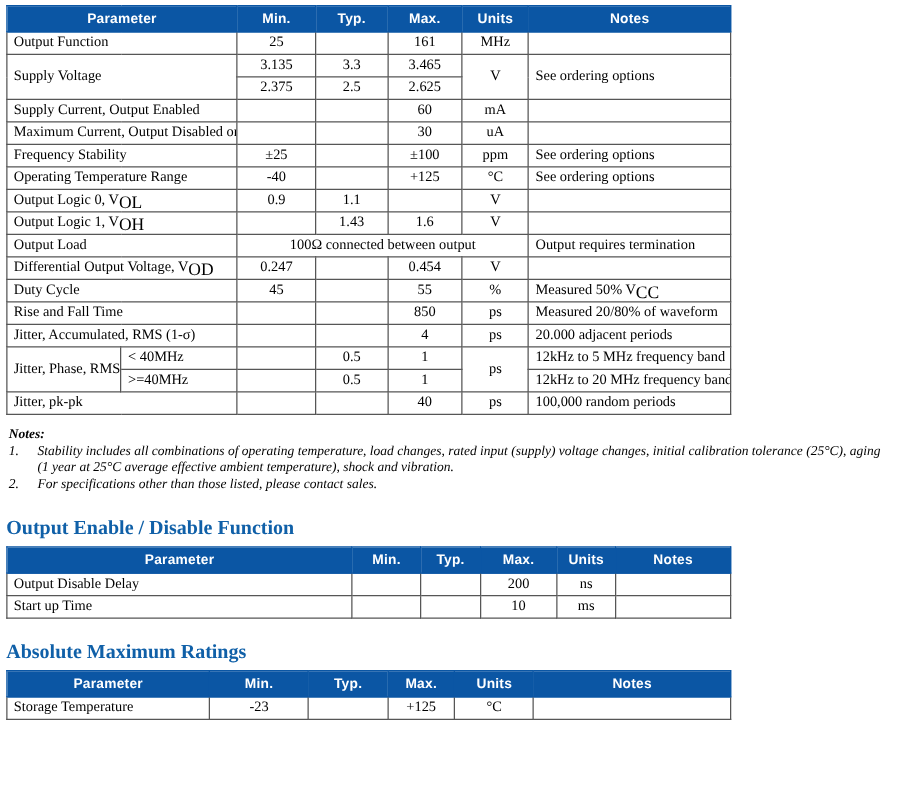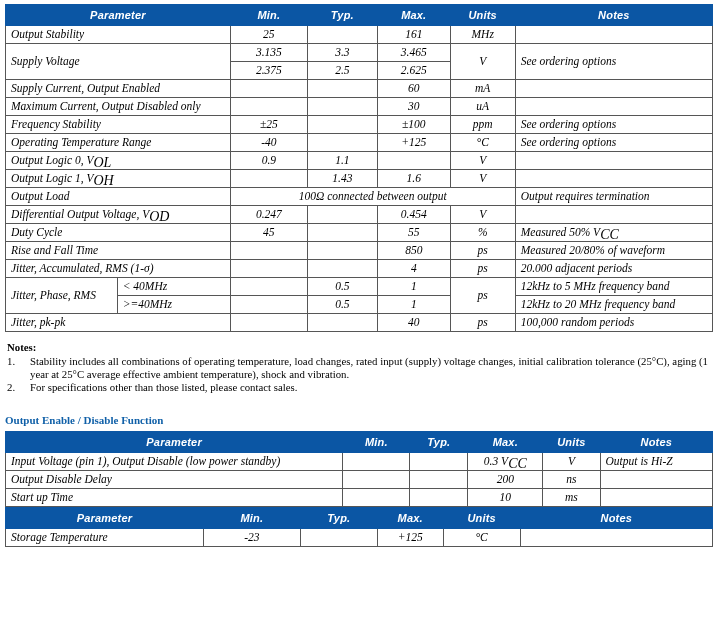--- a/index.html
+++ b/index.html
@@ -3,48 +3,48 @@
 <meta charset="utf-8">
 <style>
   html, body { margin: 0; padding: 0; background: #ffffff; }
   body {
     width: 718px; height: 628px; overflow: hidden;
     font-family: "Liberation Serif", serif; color: #000;
   }
   .page { padding: 4px 5px 0 5px; }
 
   table.spec {
-    border-collapse: collapse; width: 708px; table-layout: fixed; font-style: italic;
+    border-collapse: collapse; width: 580px; table-layout: fixed;
   }
   table.spec th {
     background: #0b56a4; color: #ffffff;
     font-family: "Liberation Sans", sans-serif;
     font-weight: bold; font-size: 11px; letter-spacing: 0.2px;
     height: 20px; text-align: center; padding: 0 2px;
     border: 1px solid #0b56a4;
   }
   table.spec td {
     border: 1px solid #565656;
     font-size: 11.5px; height: 17px; line-height: 13px;
     padding: 0 2px; overflow: hidden; white-space: nowrap;
     vertical-align: middle;
   }
   table.spec td.al { text-align: left; padding-left: 5px; }
   table.spec td.ac { text-align: center; }
   sub { font-size: 14px; line-height: 0; }
 
-  .notes-block { margin: 9px 0 0 2px; font-size: 10.8px; line-height: 13px; }
+  .notes-block { margin: 9px 0 0 2px; font-size: 10.8px; line-height: 13px; font-style: italic; }
   .notes-title { font-weight: bold; margin-bottom: 1px; }
   .note-item { display: flex; }
   .note-num { width: 23px; flex: none; }
   .note-text { flex: 1; }
 
   h2.sect {
     font-family: "Liberation Serif", serif;
-    color: #1060a8; font-size: 11px; font-weight: bold;
+    color: #1060a8; font-size: 16px; font-weight: bold;
     margin: 20px 0 5px 0;
   }
   h2.sect.amr { margin-top: 18px; }
 </style>
 </head>
 <body>
 
 <div class="page">
 
   <div>
@@ -63,21 +63,21 @@
             <th colspan="2">Parameter</th>
             <th>Min.</th>
             <th>Typ.</th>
             <th>Max.</th>
             <th>Units</th>
             <th>Notes</th>
           </tr>
         </thead>
         <tbody>
           <tr>
-            <td colspan="2" class="al">Output Stability</td>
+            <td colspan="2" class="al">Output Function</td>
             <td class="ac">25</td>
             <td class="ac"></td>
             <td class="ac">161</td>
             <td class="ac">MHz</td>
             <td class="al"></td>
           </tr>
           <tr>
             <td colspan="2" rowspan="2" class="al">Supply Voltage</td>
             <td class="ac">3.135</td>
             <td class="ac">3.3</td>
@@ -231,47 +231,40 @@
             <th>Parameter</th>
             <th>Min.</th>
             <th>Typ.</th>
             <th>Max.</th>
             <th>Units</th>
             <th>Notes</th>
           </tr>
         </thead>
         <tbody>
           <tr>
-            <td class="al">Input Voltage (pin 1), Output Disable (low power standby)</td>
-            <td class="ac"></td>
-            <td class="ac"></td>
-            <td class="ac">0.3 V<sub>CC</sub></td>
-            <td class="ac">V</td>
-            <td class="al">Output is Hi-Z</td>
-          </tr>
-          <tr>
             <td class="al">Output Disable Delay</td>
             <td class="ac"></td>
             <td class="ac"></td>
             <td class="ac">200</td>
             <td class="ac">ns</td>
             <td class="al"></td>
           </tr>
           <tr>
             <td class="al">Start up Time</td>
             <td class="ac"></td>
             <td class="ac"></td>
             <td class="ac">10</td>
             <td class="ac">ms</td>
             <td class="al"></td>
           </tr>
         </tbody>
       </table>
     </div>
 
+  <h2 class="sect amr">Absolute Maximum Ratings</h2>
   <div>
       <table class="spec">
         <colgroup>
           <col style="width: 28%;">
           <col style="width: 13.7%;">
           <col style="width: 10.9%;">
           <col style="width: 9.3%;">
           <col style="width: 10.9%;">
           <col style="width: 27.2%;">
         </colgroup>

